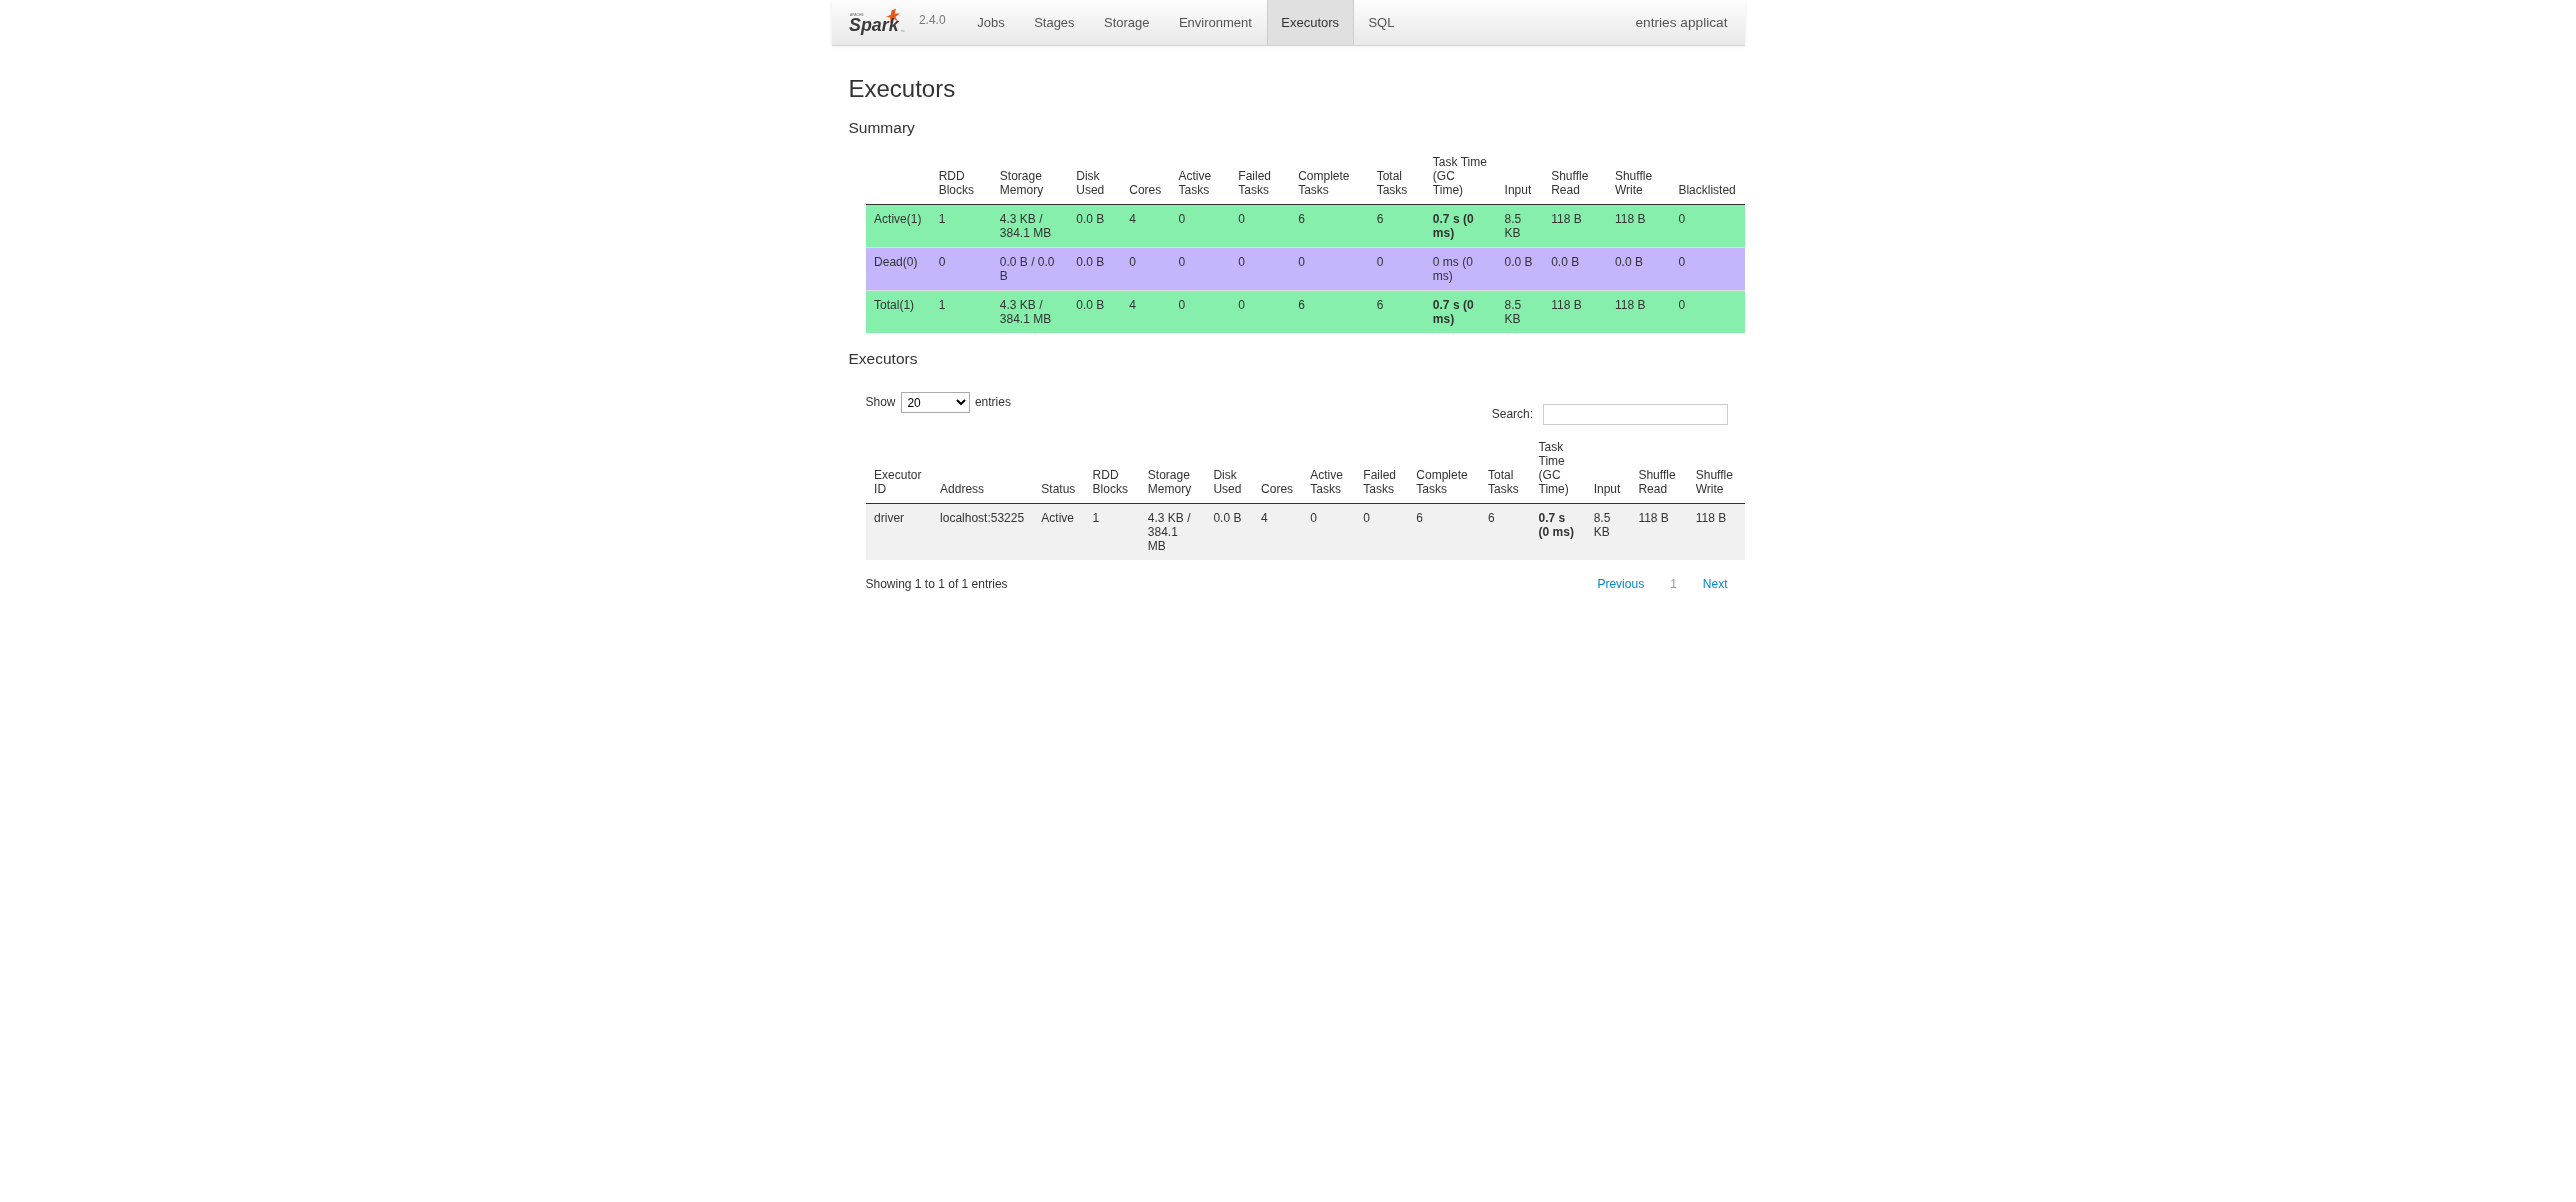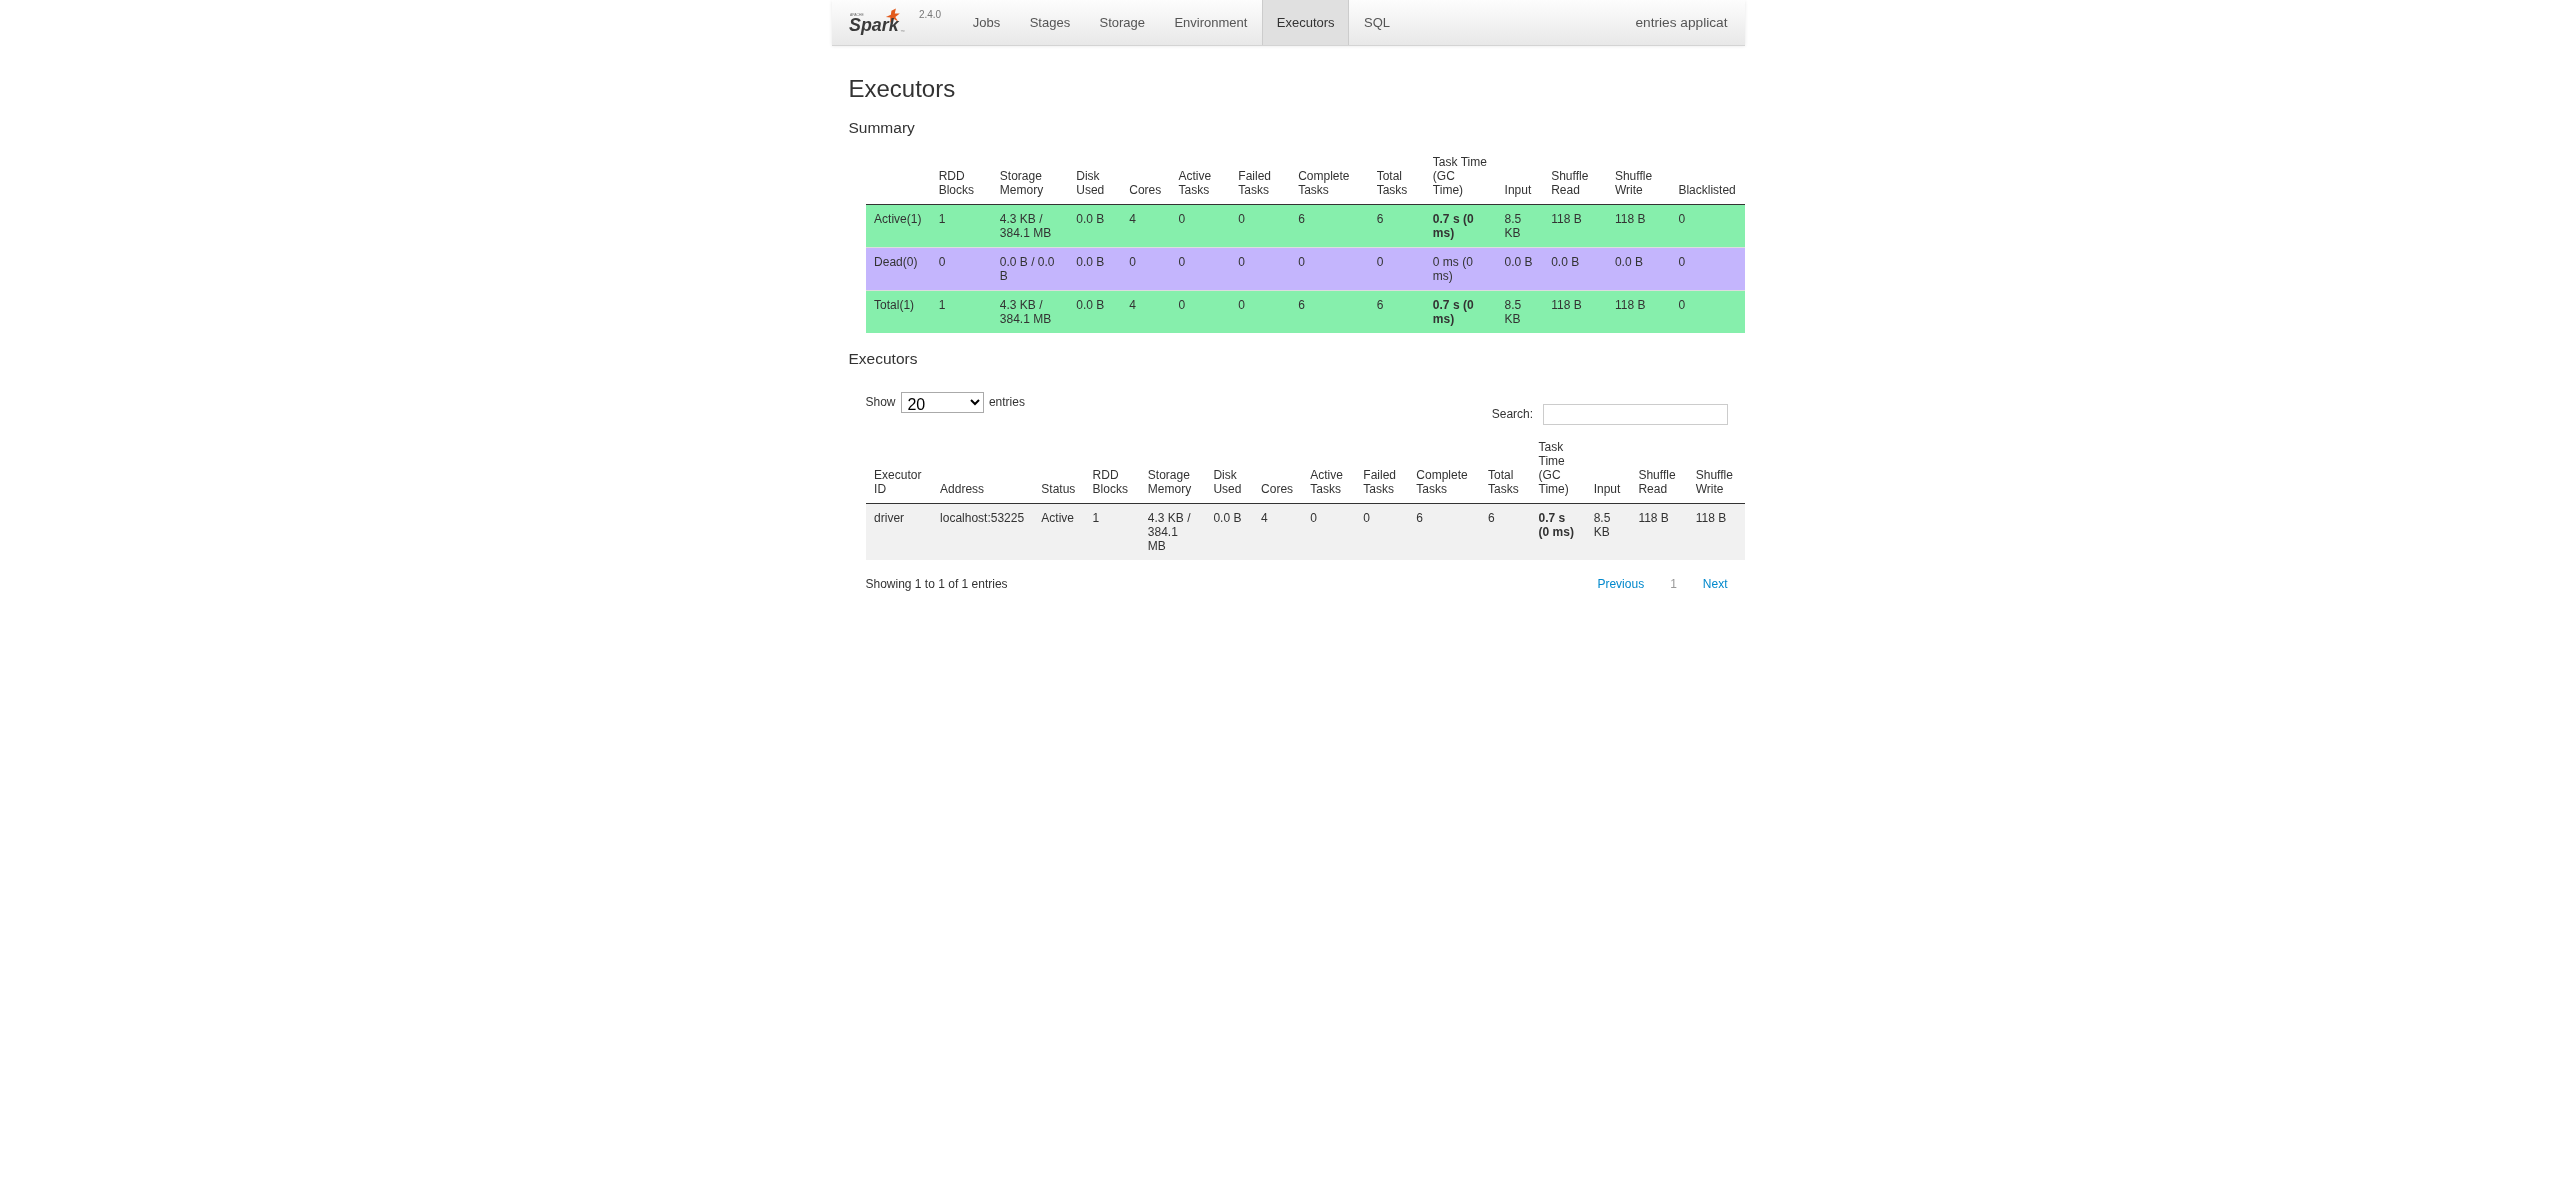--- a/index.html
+++ b/index.html
@@ -23,24 +23,24 @@
   }
   .navbar-logo {
     display: flex;
     align-items: flex-end;
     margin-right: 17px;
   }
   .navbar-logo svg {
     height: 33px;
   }
   .navbar-version {
-    font-size: 10px;
+    font-size: 12px;
     color: #777;
     margin-left: 3.4px;
-    margin-bottom: 19px;
+    margin-bottom: 12px;
   }
   .nav-tabs {
     display: flex;
     height: 100%;
   }
   .nav-tab {
     padding: 0 13.7px;
     display: flex;
     align-items: center;
     color: #555;
@@ -119,23 +119,23 @@
     align-items: center;
     margin: 6.9px 0 8.6px 17px;
   }
   .show-entries {
     font-size: 12px;
     display:flex;
     align-items:center;
     gap:5.2px;
   }
   .show-entries select {
-    font-size: 16px;
+    font-size: 12px;
     padding: 1.7px 1.7px;
-    width: 83px;
+    width: 69px;
     height: 20.6px;
     background: #fff;
     border: 0.9px solid #aaa;
   }
   .search-box {
     font-size: 12px;
     display:flex;
     align-items:center;
     gap:10px;
     margin-top:24px;

